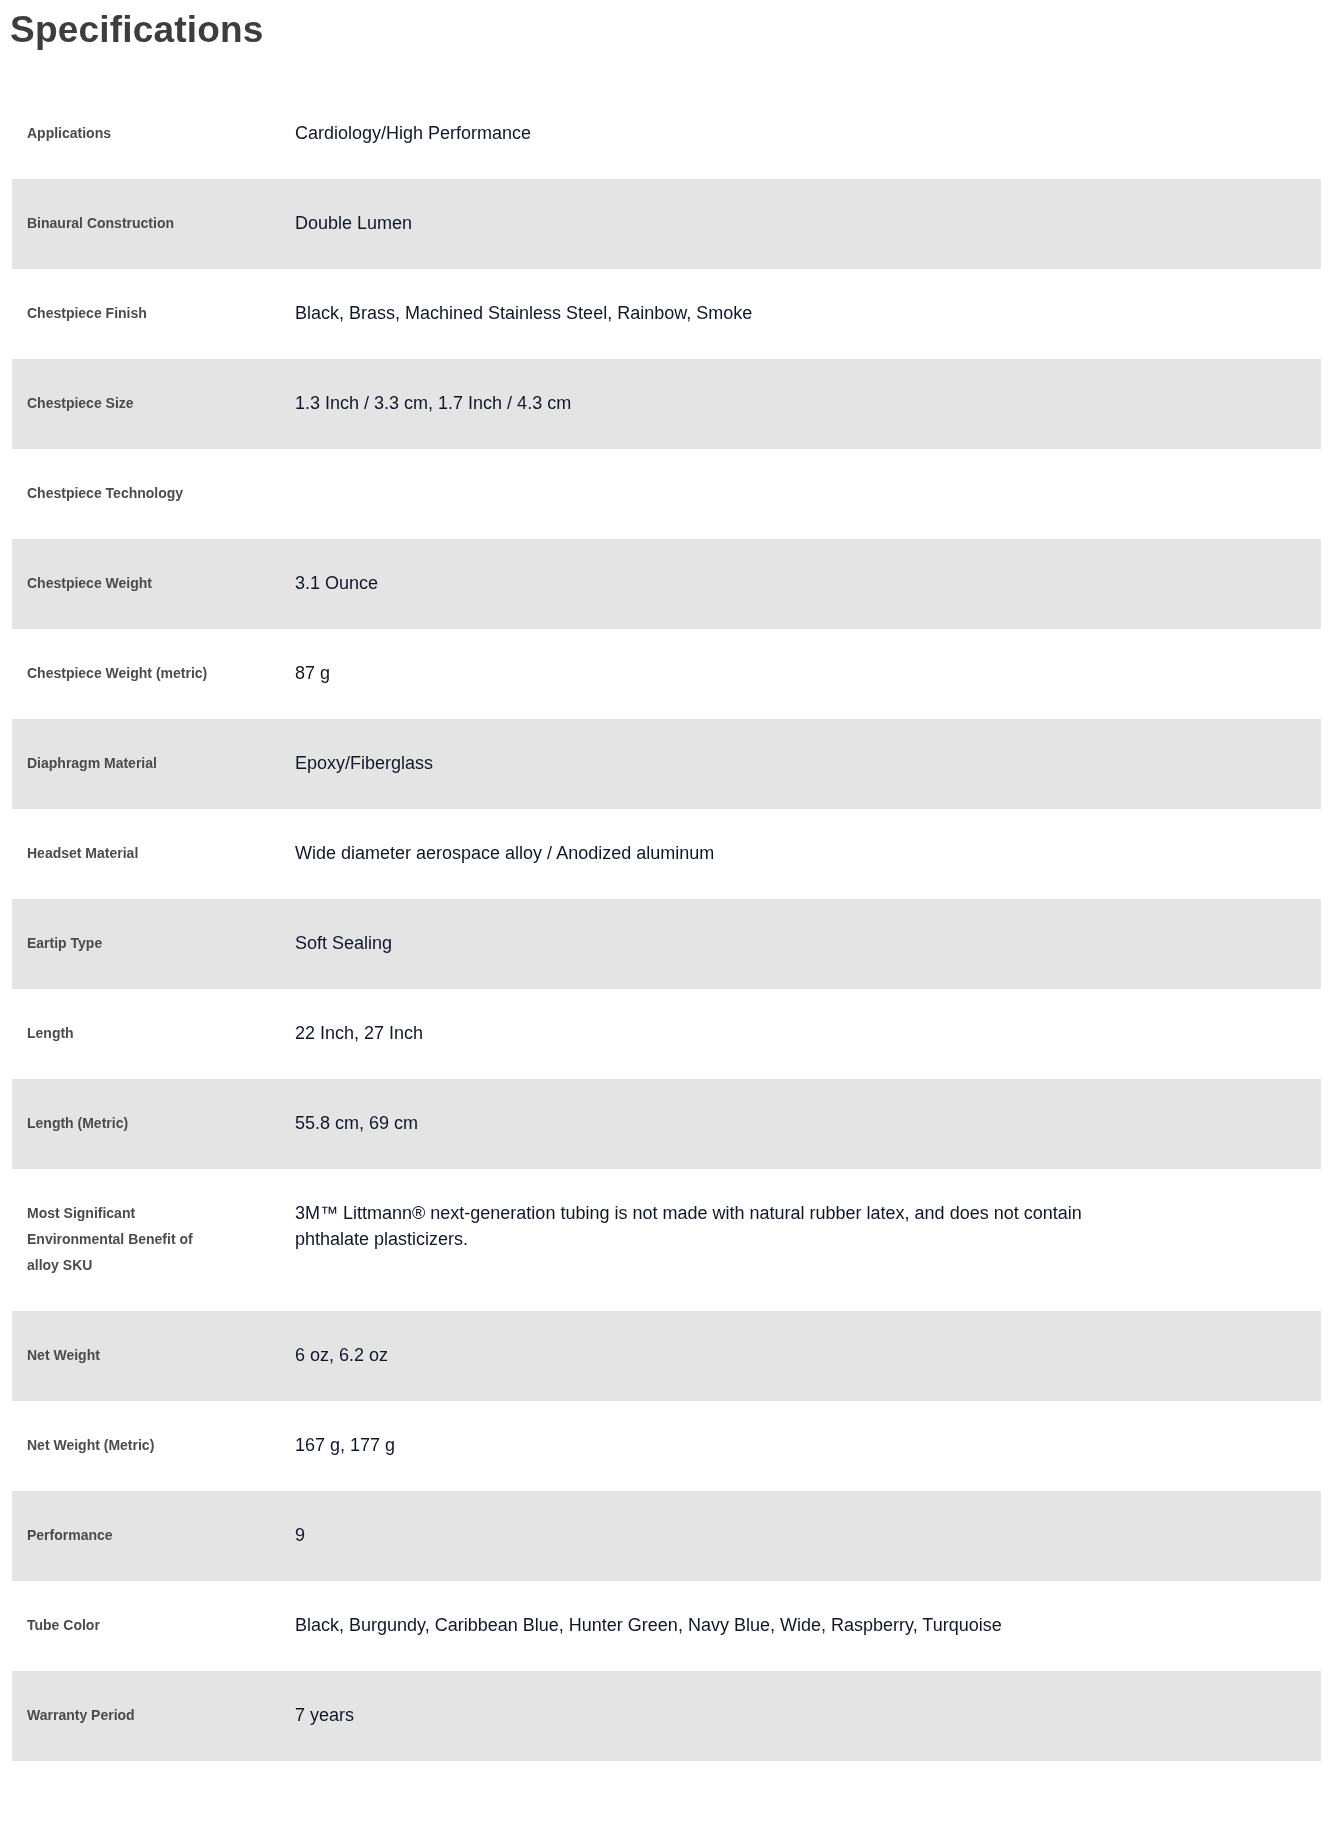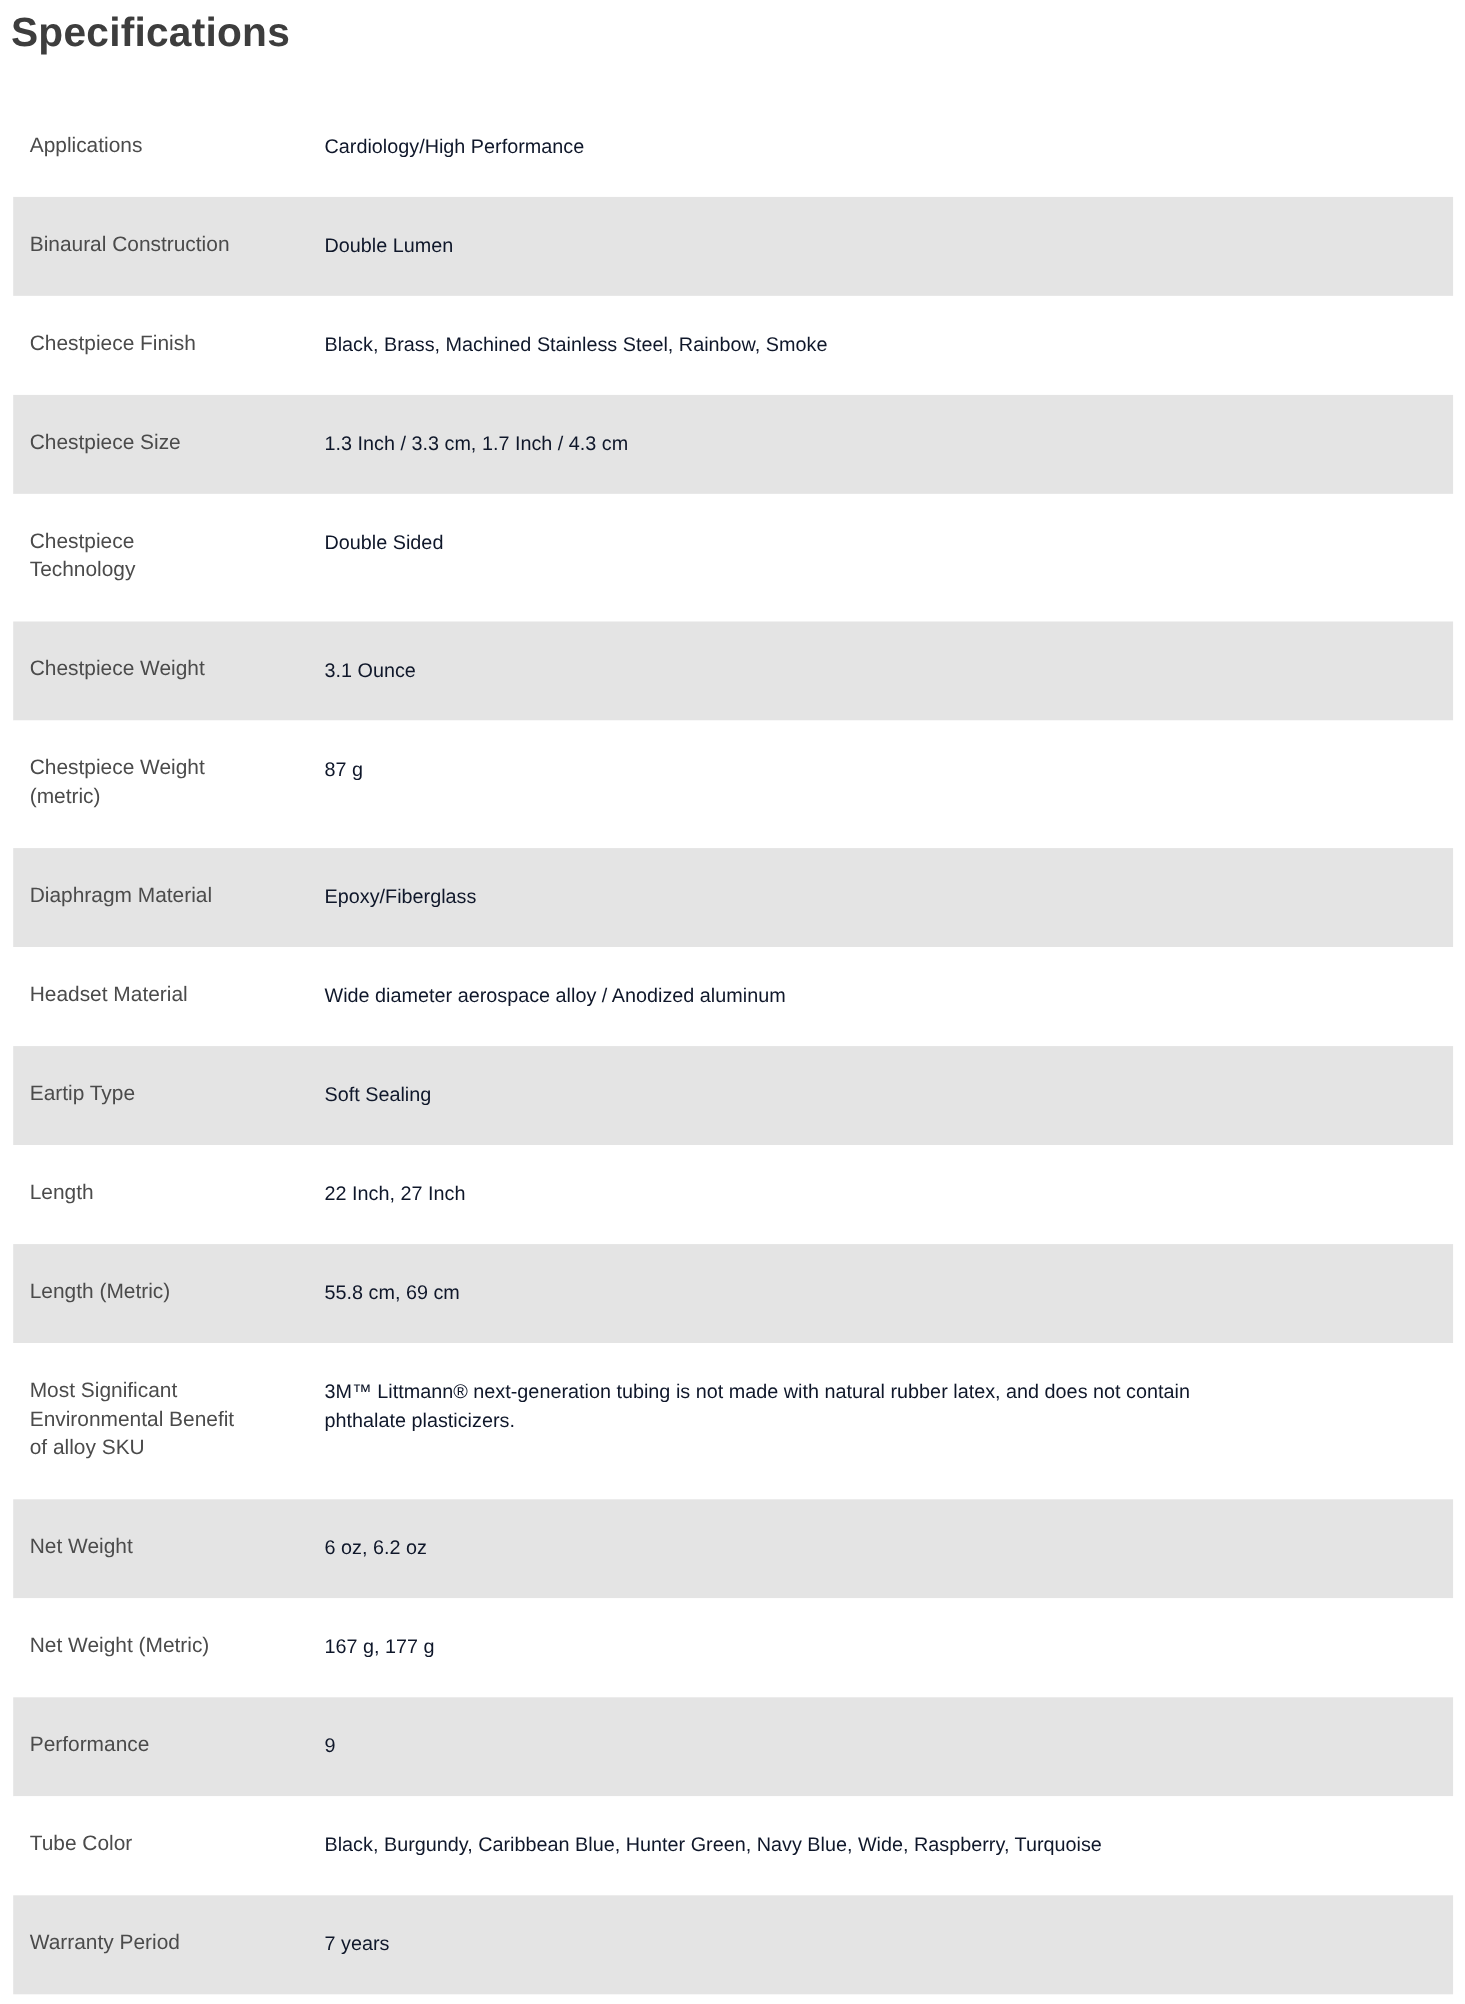--- a/index.html
+++ b/index.html
@@ -31,23 +31,23 @@
     align-items: flex-start;
     background: #ffffff;
   }
   .spec-row:nth-child(even) {
     background: #e4e4e4;
   }
   .spec-label {
     flex: 0 0 283px;
     width: 283px;
     padding: 31px 78px 33px 15px;
-    font-size: 19px;
+    font-size: 14px;
     line-height: 26px;
-    font-weight: normal;
+    font-weight: bold;
     color: #4b4b4b;
   }
   .spec-value {
     flex: 1 1 auto;
     max-width: 815px;
     padding: 31px 15px 33px 0;
     font-size: 18px;
     line-height: 26px;
     font-weight: normal;
     color: #0f172a;
@@ -75,21 +75,20 @@
     <div class="spec-value">Black, Brass, Machined Stainless Steel, Rainbow, Smoke</div>
   </div>
 
   <div class="spec-row">
     <div class="spec-label">Chestpiece Size</div>
     <div class="spec-value">1.3 Inch / 3.3 cm, 1.7 Inch / 4.3 cm</div>
   </div>
 
   <div class="spec-row">
     <div class="spec-label">Chestpiece Technology</div>
-    <div class="spec-value">Double Sided</div>
   </div>
 
   <div class="spec-row">
     <div class="spec-label">Chestpiece Weight</div>
     <div class="spec-value">3.1 Ounce</div>
   </div>
 
   <div class="spec-row">
     <div class="spec-label">Chestpiece Weight (metric)</div>
     <div class="spec-value">87 g</div>

